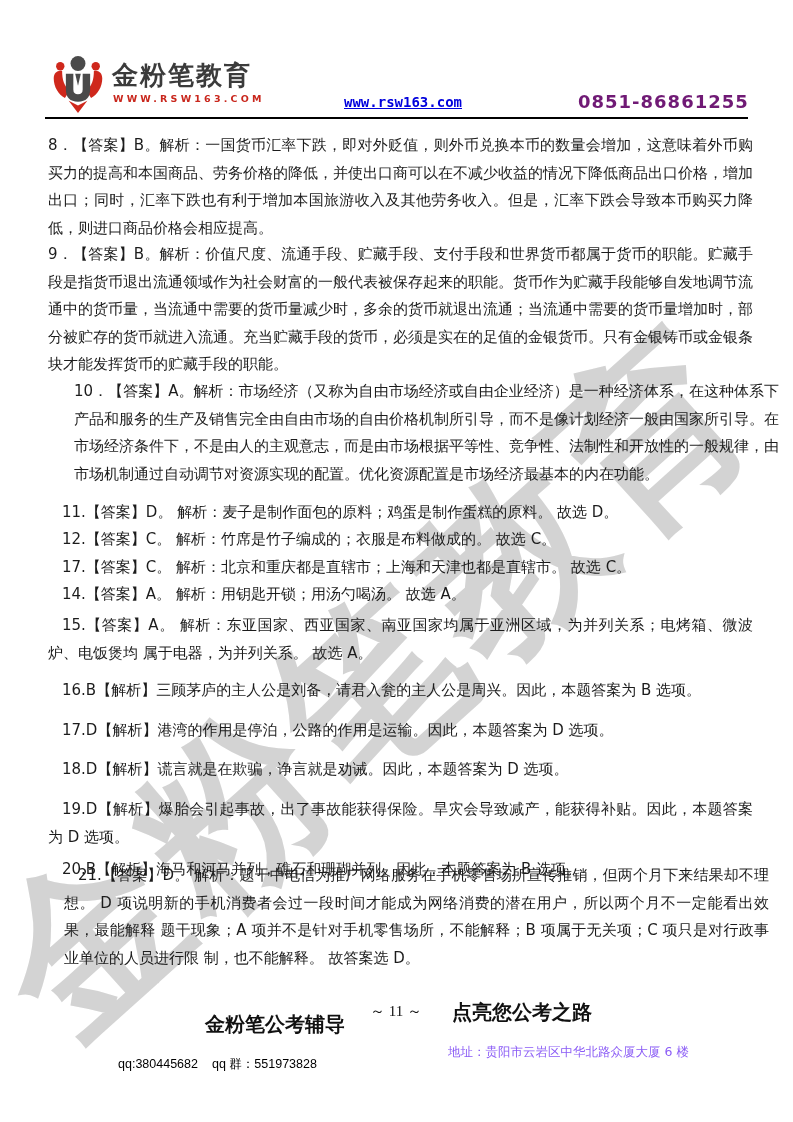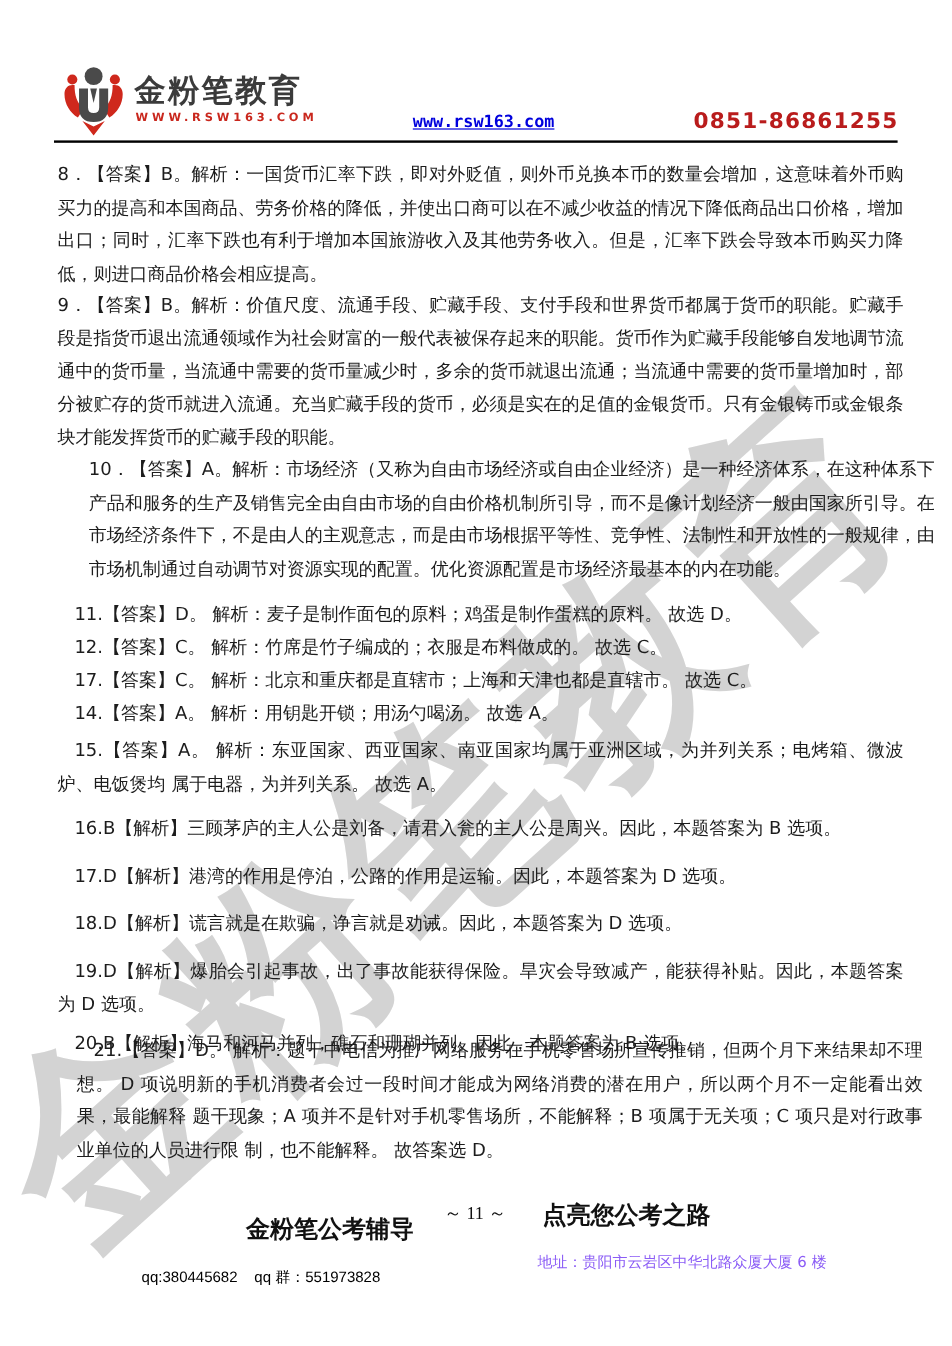--- a/index.html
+++ b/index.html
@@ -17,21 +17,21 @@
     position:absolute;left:113px;top:93px;font-size:9.5px;font-weight:bold;
     color:#c9271d;letter-spacing:3.2px;white-space:nowrap;
   }
   .site-link{
     position:absolute;left:344px;top:94px;font-size:14px;font-weight:bold;
     color:#0000dd;text-decoration:underline;
     font-family:"DejaVu Sans Mono",monospace;white-space:nowrap;cursor:pointer;
   }
   .phone{
     position:absolute;left:578px;top:91px;font-size:18px;font-weight:bold;
-    color:#b91c1c;letter-spacing:1px;white-space:nowrap;
+    color:#701a75;letter-spacing:1px;white-space:nowrap;
   }
   .header-rule{
     position:absolute;left:45px;top:117px;width:703px;height:2px;background:#000;
   }
   
   .watermark{
     position:absolute;left:-95px;top:565px;z-index:0;
     font-size:180px;font-weight:bold;color:#a8a8a8;opacity:.5;
     white-space:nowrap;letter-spacing:8px;
     transform:rotate(-42deg);transform-origin:center;

